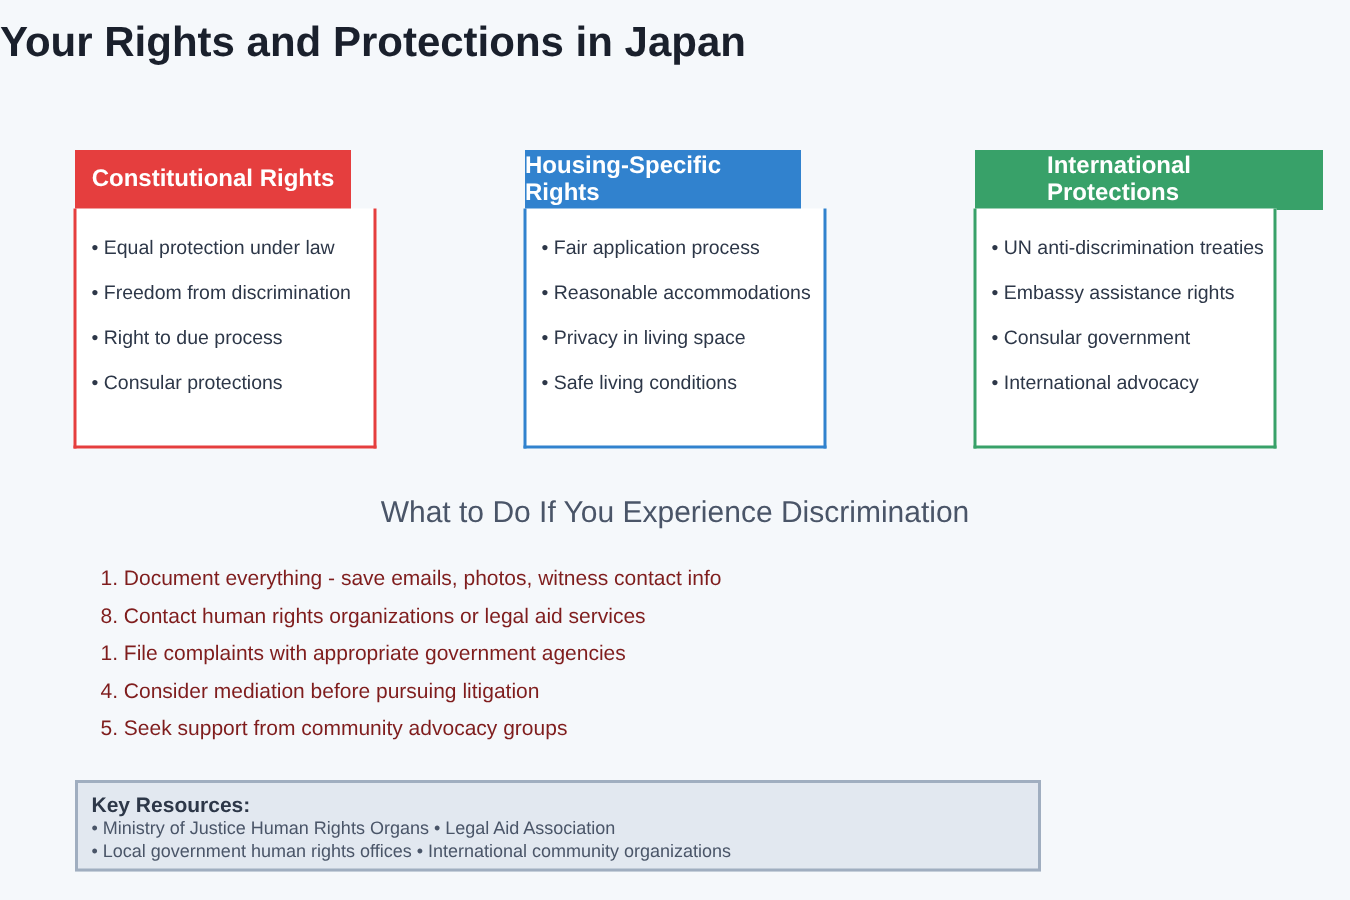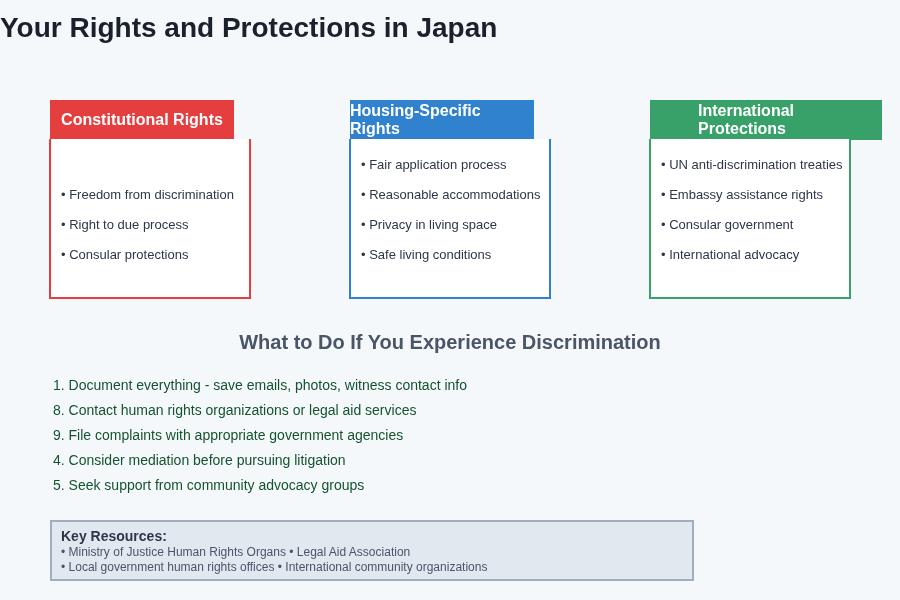--- a/index.html
+++ b/index.html
@@ -28,44 +28,45 @@
   }
   .card .item {
     position: absolute; left: 10px; font-size: 13px; color: #2d3748; white-space: nowrap;
   }
   .c1 { left: 50px; } .c1 .hdr { background: #e53e3e; } .c1 .body { border-color: #e53e3e; }
   .c2 { left: 350px; } .c2 .hdr { background: #3182ce; } .c2 .body { border-color: #3182ce; }
   .c3 { left: 650px; } .c3 .hdr { background: #38a169; padding-left: 48px; } .c3 .body { border-color: #38a169; }
 
   .subtitle {
     position: absolute; left: 0; top: 331px; width: 900px; text-align: center;
-    font-size: 20px; font-weight: bold; color: #4a5568;
+    font-size: 20px; font-weight: normal; color: #4a5568;
   }
   .step {
-    position: absolute; left: 53px; font-size: 14px; color: #14532d; white-space: nowrap;
+    position: absolute; left: 67px; font-size: 14px; color: #7f1d1d; white-space: nowrap;
   }
   .resources {
     position: absolute; left: 50px; top: 520px; width: 644px; height: 61px;
     box-sizing: border-box; background: #e2e8f0; border: 2px solid #a0aec0;
   }
   .res-title {
     position: absolute; left: 9px; top: 6px; font-size: 14px; font-weight: bold; color: #2d3748;
   }
   .res-line {
     position: absolute; left: 9px; font-size: 12px; color: #4a5568; white-space: nowrap;
   }
 </style>
 </head>
 <body>
 
 <div class="title">Your Rights and Protections in Japan</div>
 
 <div class="card c1">
   <div class="hdr">Constitutional Rights</div>
   <div class="body">
+    <div class="item" style="top:18px">• Equal protection under law</div>
     <div class="item" style="top:48px">• Freedom from discrimination</div>
     <div class="item" style="top:78px">• Right to due process</div>
     <div class="item" style="top:108px">• Consular protections</div>
   </div>
 </div>
 
 <div class="card c2">
   <div class="hdr">Housing-Specific Rights</div>
   <div class="body">
     <div class="item" style="top:18px">• Fair application process</div>
@@ -82,21 +83,21 @@
     <div class="item" style="top:48px">• Embassy assistance rights</div>
     <div class="item" style="top:78px">• Consular government</div>
     <div class="item" style="top:108px">• International advocacy</div>
   </div>
 </div>
 
 <div class="subtitle">What to Do If You Experience Discrimination</div>
 
 <div class="step" style="top:377px">1. Document everything - save emails, photos, witness contact info</div>
 <div class="step" style="top:402px">8. Contact human rights organizations or legal aid services</div>
-<div class="step" style="top:427px">9. File complaints with appropriate government agencies</div>
+<div class="step" style="top:427px">1. File complaints with appropriate government agencies</div>
 <div class="step" style="top:452px">4. Consider mediation before pursuing litigation</div>
 <div class="step" style="top:477px">5. Seek support from community advocacy groups</div>
 
 <div class="resources">
   <div class="res-title">Key Resources:</div>
   <div class="res-line" style="top:23px">• Ministry of Justice Human Rights Organs  • Legal Aid Association</div>
   <div class="res-line" style="top:38px">• Local government human rights offices  • International community organizations</div>
 </div>
 
 </body></html>

